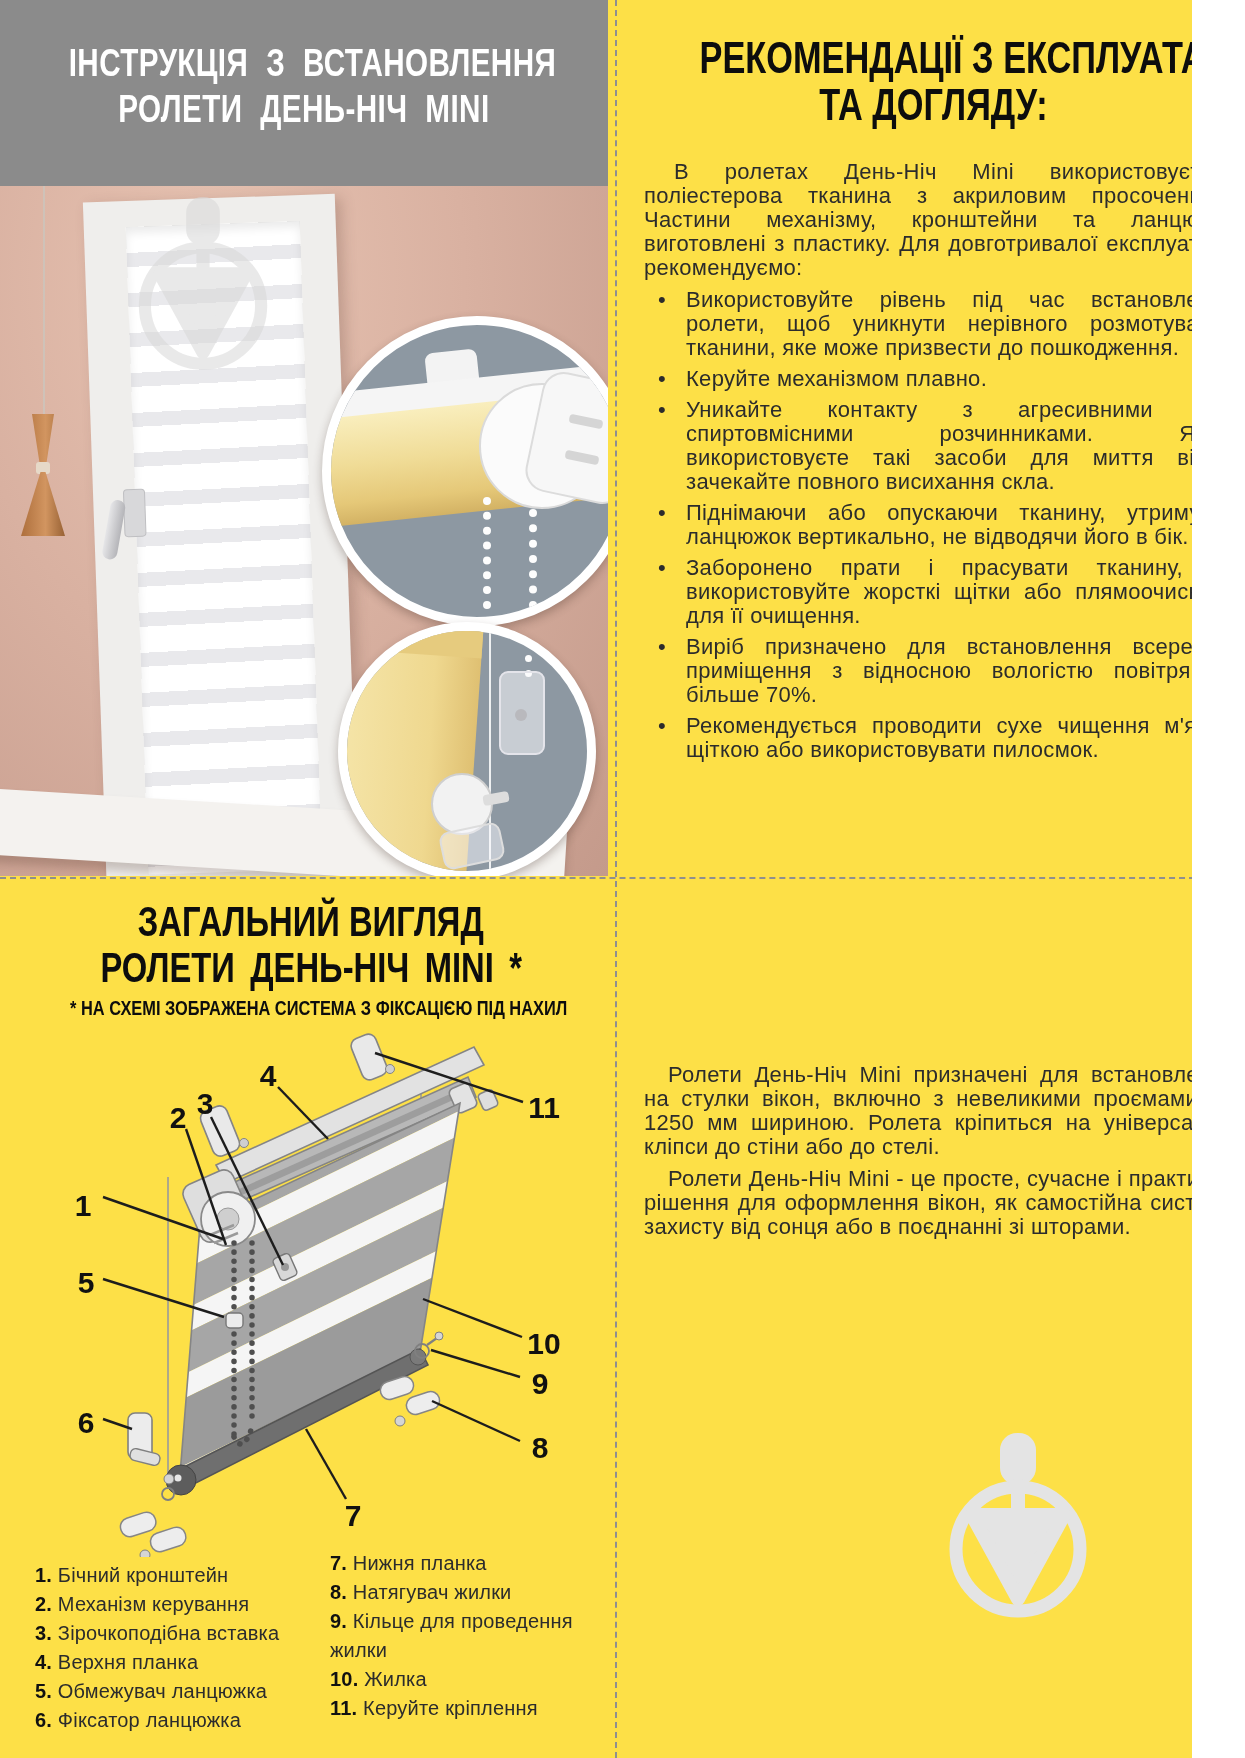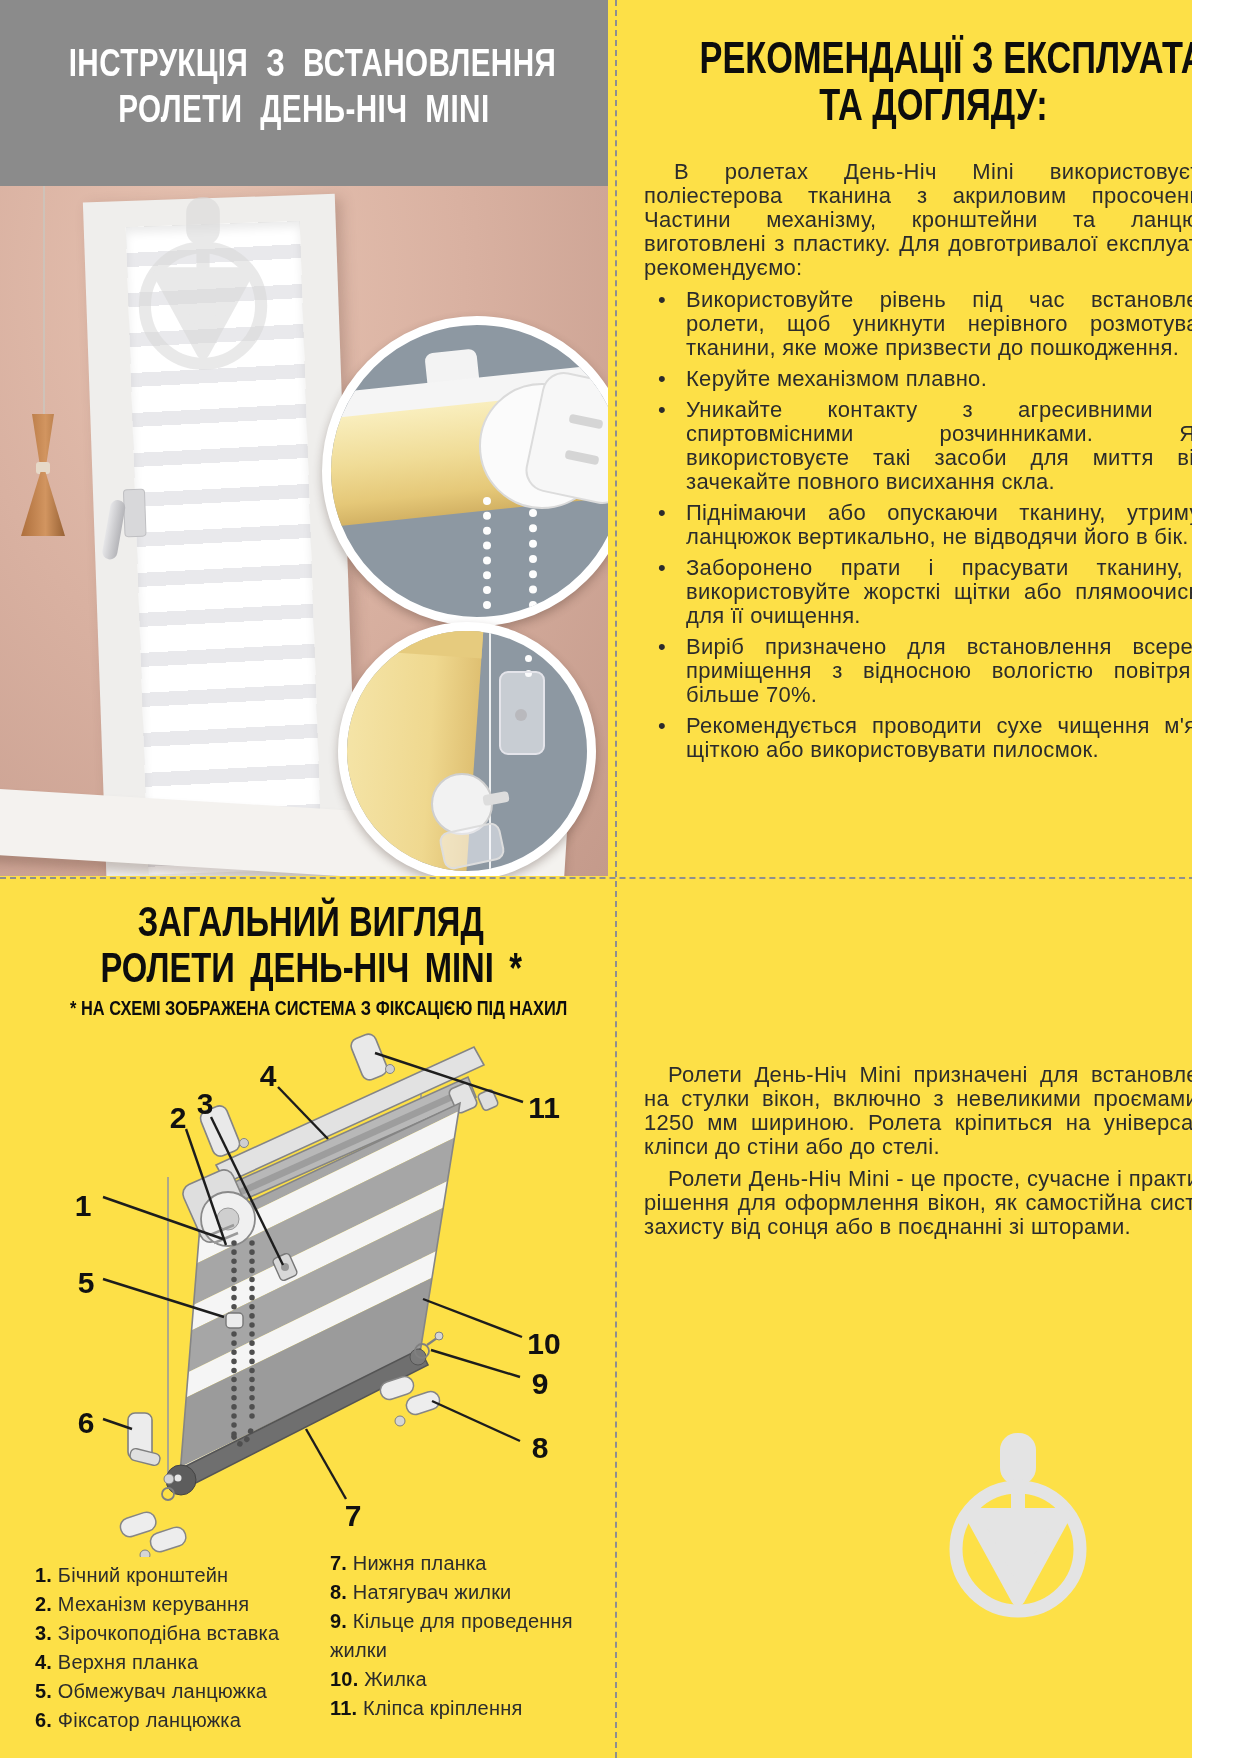--- a/index.html
+++ b/index.html
@@ -288,21 +288,21 @@
       <div class="leg-item"><b>3.</b> <span>Зірочкоподібна вставка</span></div>
       <div class="leg-item"><b>4.</b> <span>Верхня планка</span></div>
       <div class="leg-item"><b>5.</b> <span>Обмежувач ланцюжка</span></div>
       <div class="leg-item"><b>6.</b> <span>Фіксатор ланцюжка</span></div>
     </div>
     <div class="legend leg-r">
       <div class="leg-item"><b>7.</b> <span>Нижня планка</span></div>
       <div class="leg-item"><b>8.</b> <span>Натягувач жилки</span></div>
       <div class="leg-item"><b>9.</b> <span>Кільце для проведення жилки</span></div>
       <div class="leg-item"><b>10.</b> <span>Жилка</span></div>
-      <div class="leg-item"><b>11.</b> <span>Кліпса кріплення</span></div>
+      <div class="leg-item"><b>11.</b> <span>Керуйте кріплення</span></div>
     </div>
   </div>
 
   <div class="q4">
     <div class="purpose-paras body-text">
       <p>Ролети День-Ніч Mini призначені для встановлення на стулки вікон, включно з невеликими проємами до 1250 мм шириною. Ролета кріпиться на універсальні кліпси до стіни або до стелі.</p>
       <p>Ролети День-Ніч Mini - це просте, сучасне і практичне рішення для оформлення вікон, як самостійна система захисту від сонця або в поєднанні зі шторами.</p>
     </div>
   </div>
 

